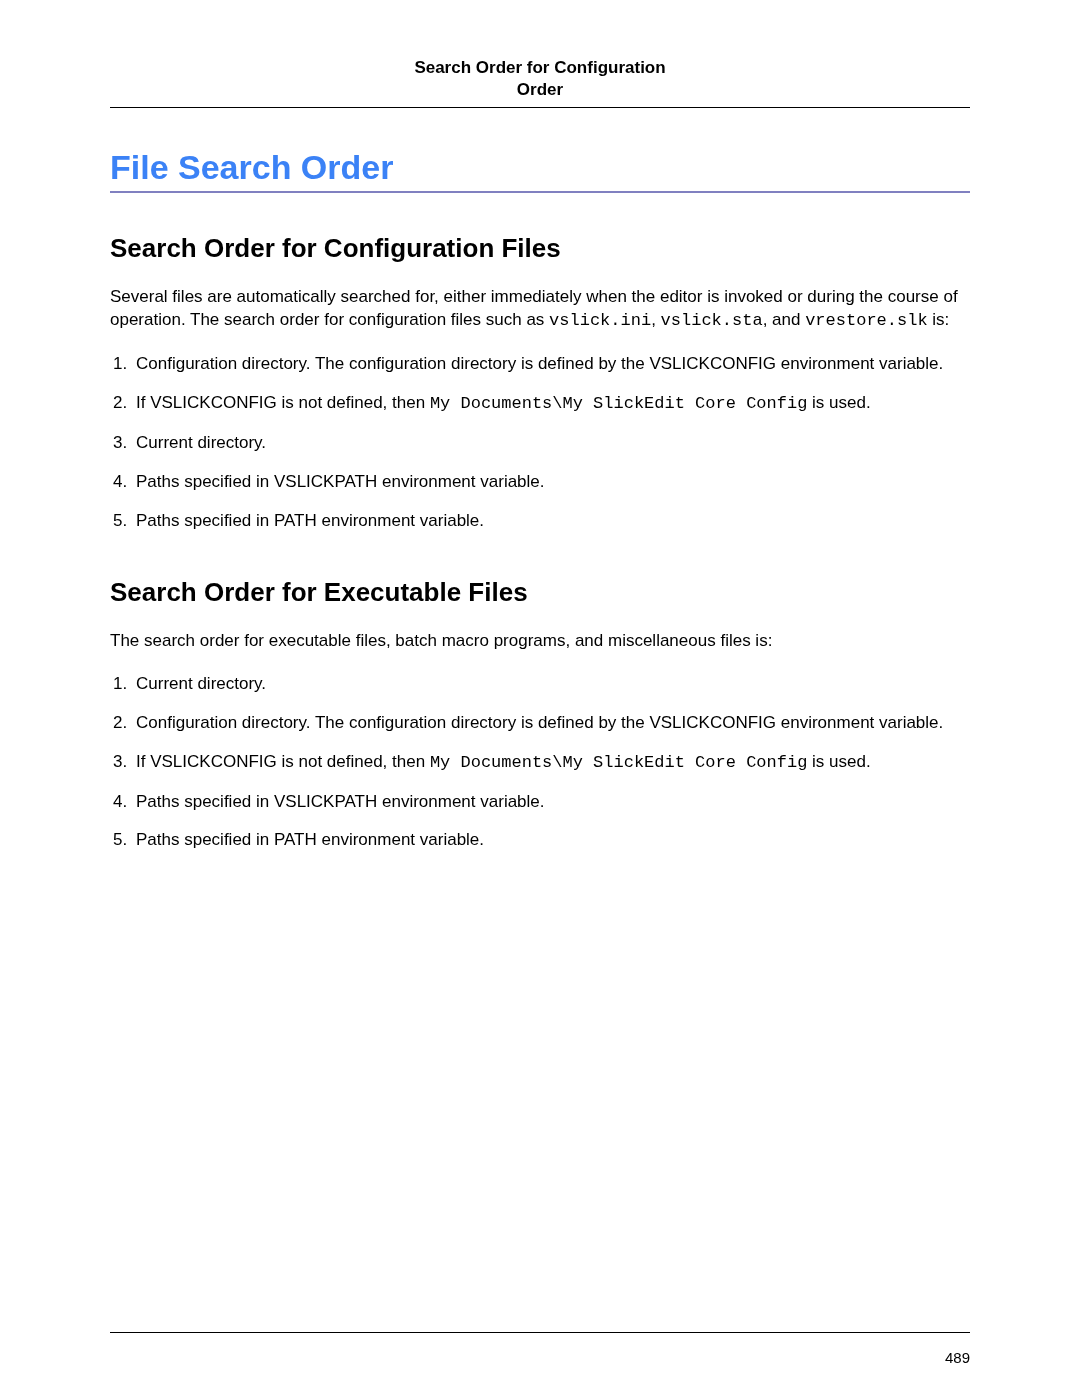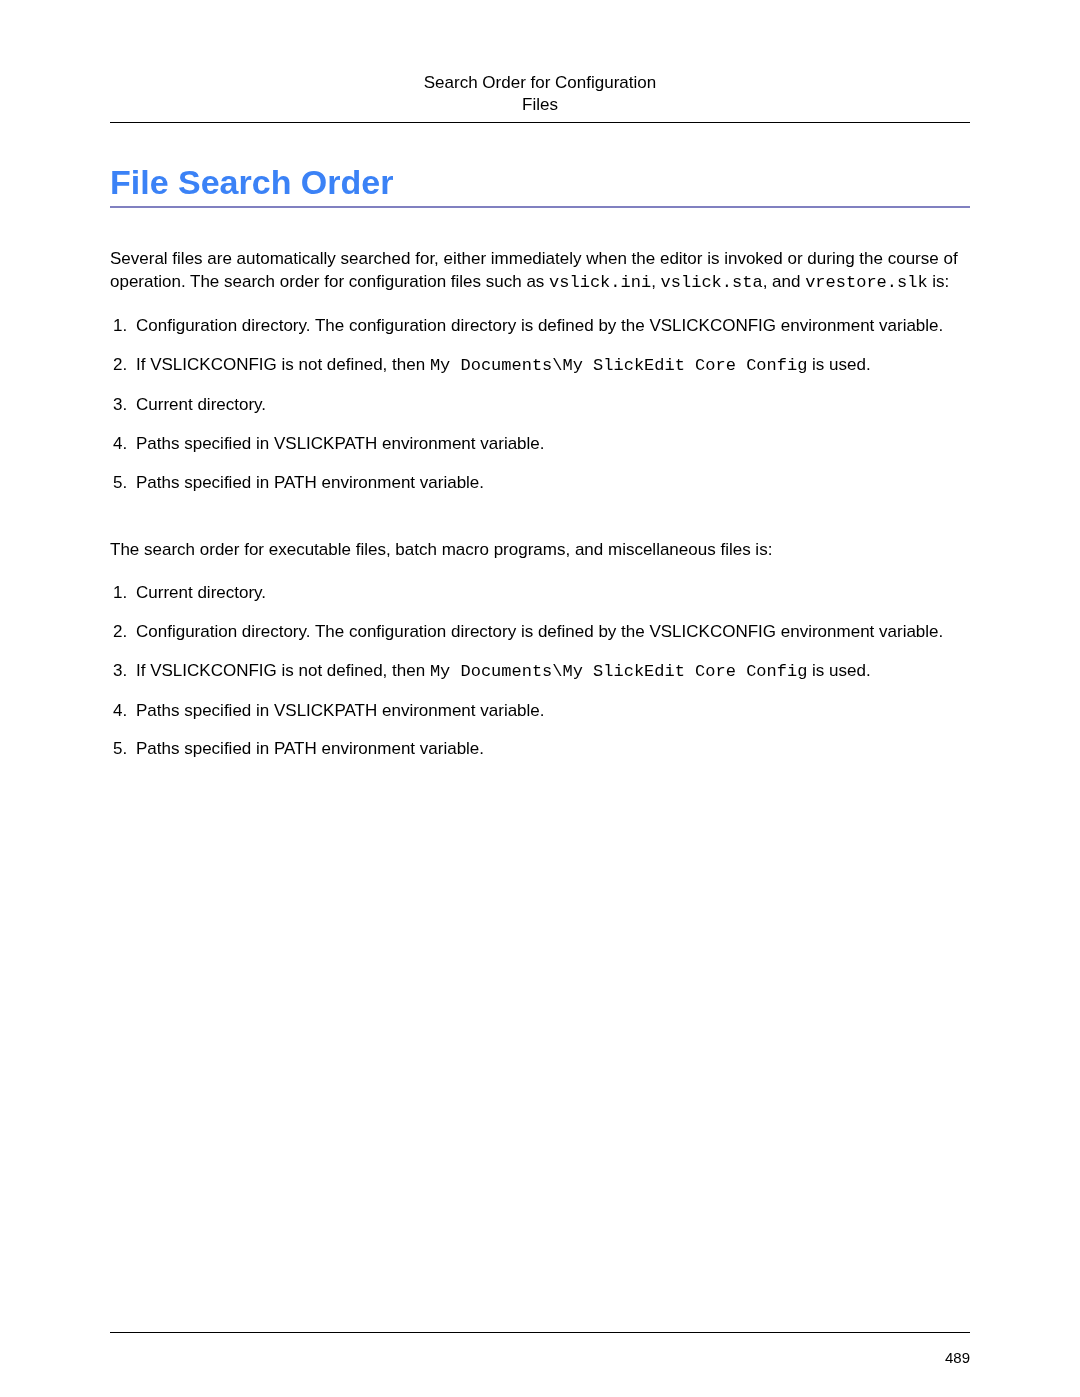--- a/index.html
+++ b/index.html
@@ -12,25 +12,25 @@
   .page {
     width: 1080px;
     height: 1397px;
     box-sizing: border-box;
     padding: 56px 110px 40px 110px;
     position: relative;
     background: #fff;
   }
   .running-head {
     text-align: center;
-    font-weight: normal;
+    font-weight: bold;
     font-size: 17px;
     line-height: 1.3;
     width: 300px;
-    margin: 16px auto 6px auto;
+    margin: 1px auto 6px auto;
   }
   .running-head-rule {
     border: 0;
     border-top: 1px solid #000;
     margin: 0 0 40px 0;
   }
   h1.chapter-title {
     font-family: Arial, Helvetica, sans-serif;
     font-size: 34px;
     font-weight: bold;
@@ -83,27 +83,28 @@
     font-size: 15px;
   }
 </style>
 </head>
 <body>
 
 <div class="page">
 
   <div class="running-head">
     <span>Search Order for Configuration</span><br>
-    <span>Files</span>
+    <span>Order</span>
   </div>
   <hr class="running-head-rule">
 
   <h1 class="chapter-title">File Search Order</h1>
   <hr class="title-rule">
 
+  <h2 class="section-title">Search Order for Configuration Files</h2>
 
   <p class="body">
     <span>Several files are automatically searched for, either immediately when the editor is invoked or during the course of operation. The search order for configuration files such as </span><span class="mono">vslick.ini</span><span>, </span><span class="mono">vslick.sta</span><span>, and </span><span class="mono">vrestore.slk</span><span> is:</span>
   </p>
 
   <ol class="steps">
     <li>
       <span>Configuration directory. The configuration directory is defined by the </span><span class="b">VSLICKCONFIG</span><span> environment variable.</span>
     </li>
     <li>
@@ -113,20 +114,21 @@
       <span>Current directory.</span>
     </li>
     <li>
       <span>Paths specified in </span><span class="b">VSLICKPATH</span><span>  environment variable.</span>
     </li>
     <li>
       <span>Paths specified in </span><span class="b">PATH</span><span>  environment variable.</span>
     </li>
   </ol>
 
+  <h2 class="section-title">Search Order for Executable Files</h2>
 
   <p class="body">The search order for executable files, batch macro programs, and miscellaneous files is:</p>
 
   <ol class="steps">
     <li>
       <span>Current directory.</span>
     </li>
     <li>
       <span>Configuration directory. The configuration directory is defined by the </span><span class="b">VSLICKCONFIG</span><span> environment variable.</span>
     </li>

